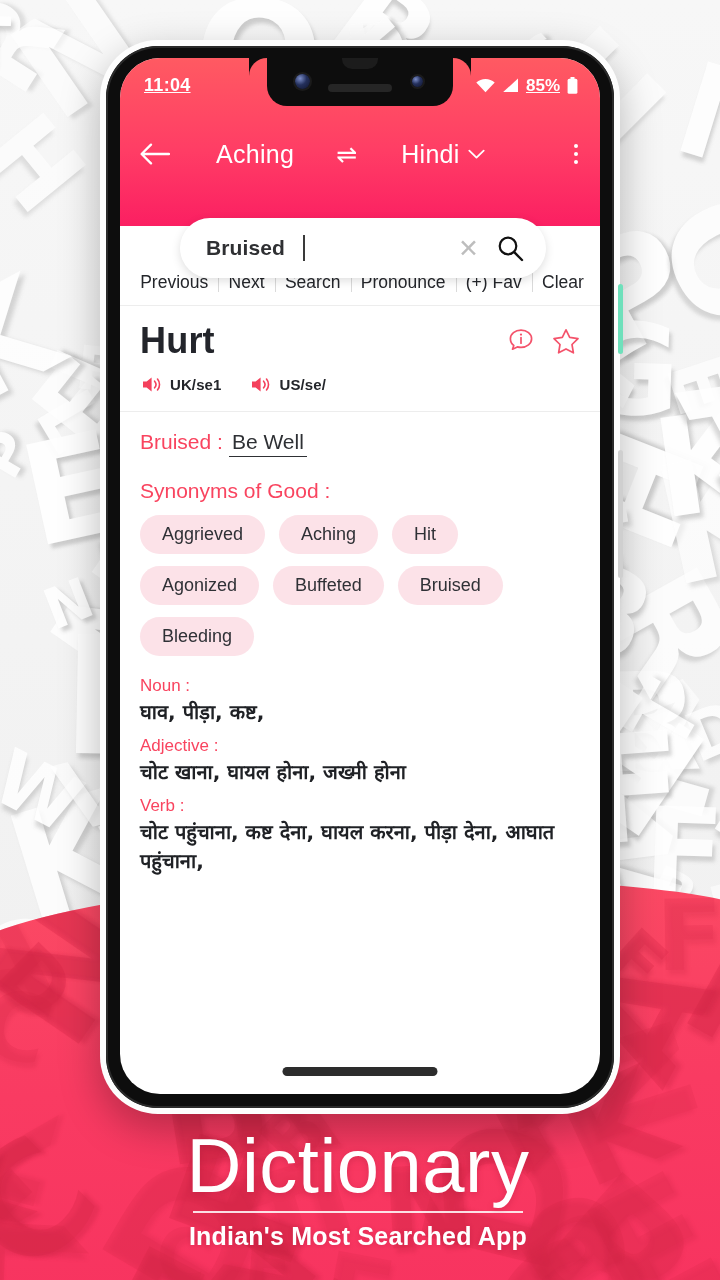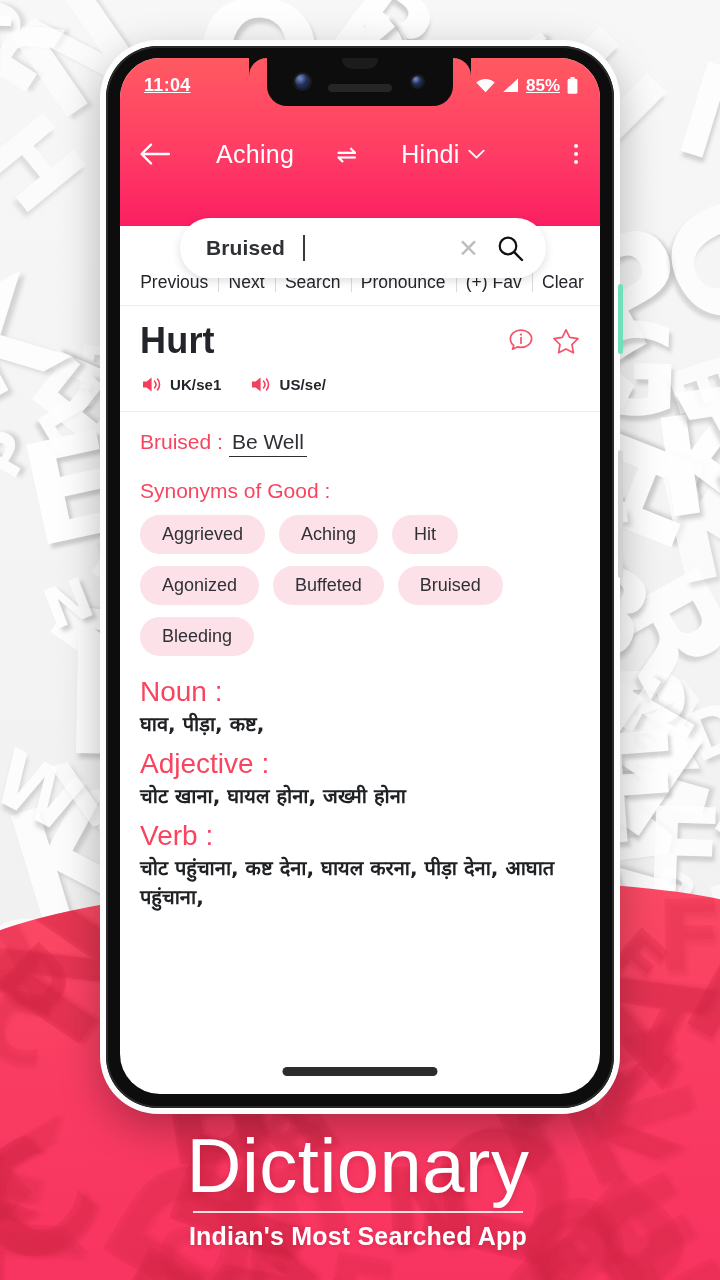--- a/index.html
+++ b/index.html
@@ -353,21 +353,21 @@
     color: #2f3136;
     font-size: 18px;
     padding: 9px 22px;
     border-radius: 22px;
     cursor: pointer;
     white-space: nowrap;
   }
   .pos-block { margin-bottom: 6px; }
   .pos-label {
     color: #f9445f;
-    font-size: 28px;
+    font-size: 17px;
     margin-bottom: 2px;
   }
   .pos-value {
     font-family: "DejaVu Sans", sans-serif;
     font-size: 20px;
     color: #1f2125;
     font-weight: bold;
     line-height: 1.45;
     margin-bottom: 9px;
   }

